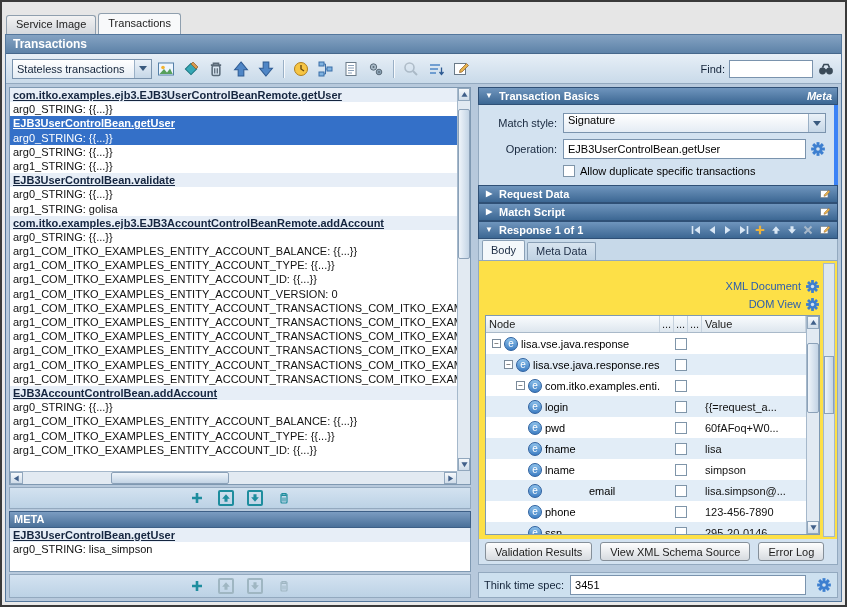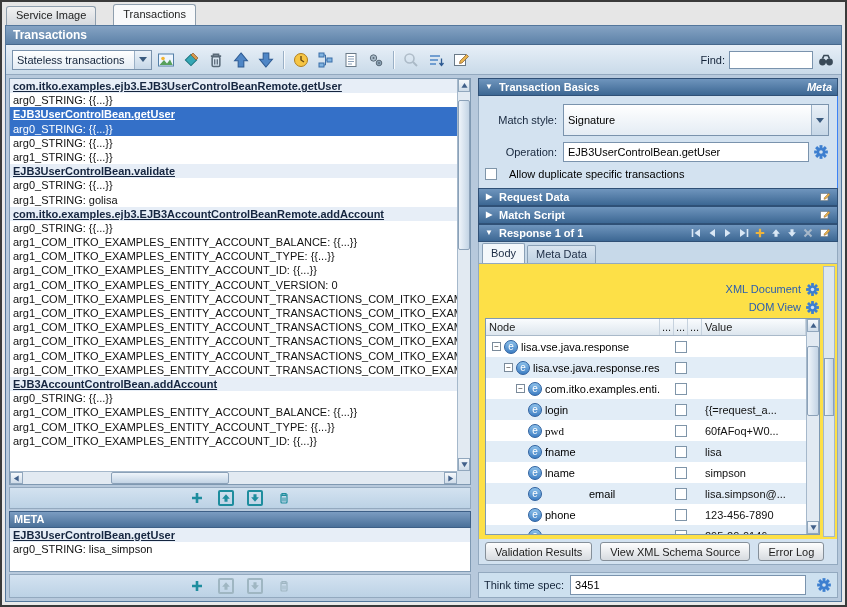--- a/index.html
+++ b/index.html
@@ -1,20 +1,20 @@
 <!DOCTYPE html>
 <html><head>
 <meta charset="utf-8">
 <style>
   *{box-sizing:border-box;margin:0;padding:0}
   html,body{width:847px;height:607px}
   body{font-family:"Liberation Sans",sans-serif;font-size:11px;background:#e9e9e9;overflow:hidden;position:relative}
   .window{position:absolute;inset:0;border:2px solid #3a3a3a;background:#e9e9e9;display:flex;flex-direction:column}
   
-  .tabbar{height:23px;background:#e6e6e6;display:flex;align-items:flex-end;gap:17px;padding:2px 0 0 4px}
+  .tabbar{height:32px;background:#e6e6e6;display:flex;align-items:flex-end;gap:2px;padding:2px 0 0 4px}
   .tab{height:19px;line-height:17px;padding:0 9px;border:1px solid #8f9fae;border-bottom:none;background:linear-gradient(#f2f2f2,#d5d9de);border-radius:3px 3px 0 0;color:#222;cursor:pointer}
   .tab.active{background:#f8f9fa;height:21px;line-height:19px}
   .frame{flex:1;margin:0 3px 3px 3px;border:1px solid #54779c;display:flex;flex-direction:column;background:#b7c9dc;min-height:0}
   .titlebar{height:19px;background:linear-gradient(#85a3c3,#5d82a8);color:#fff;font-weight:bold;font-size:12px;line-height:18px;padding-left:7px;border-bottom:1px solid #46688c;flex:none}
   
   .toolbar{height:30px;background:linear-gradient(#e7eff7,#c9dae9);display:flex;align-items:center;gap:3px;padding:0 6px;border-bottom:1px solid #93a9bf;flex:none}
   .combo{width:140px;height:20px;border:1px solid #7a93ad;background:linear-gradient(#ffffff,#e4ecf4);display:flex;align-items:center;cursor:pointer}
   .combo .txt{flex:1;padding-left:4px;white-space:nowrap;overflow:hidden;color:#14243a}
   .combo .arrowbox{width:17px;height:100%;border-left:1px solid #9ab0c6;background:linear-gradient(#eaf1f8,#c6d7e7);display:flex;align-items:center;justify-content:center}
   .caret{width:0;height:0;border-left:4px solid transparent;border-right:4px solid transparent;border-top:5px solid #3a5a7e}
@@ -59,27 +59,27 @@
   .meta-list{height:44px;background:#fff;border:1px solid #7f99b2;border-top:none;overflow:hidden;flex:none}
   
   .sec-hdr{height:18px;background:linear-gradient(#6f95bd,#3c6793);border:1px solid #2f5076;color:#fff;font-weight:bold;display:flex;align-items:center;gap:5px;padding:0 5px;flex:none;cursor:pointer}
   .tri{font-size:8px;line-height:1;width:10px;text-align:center}
   .corner-meta{margin-left:auto;font-style:italic;font-weight:bold}
   .hdr-right{margin-left:auto;display:flex;align-items:center;gap:4px}
   .nav-btn{width:12px;height:12px;padding:0;border:none;background:transparent;color:#d9e7f5;cursor:pointer}
   .nav-btn.amber{color:#ecb33c}
   .nav-btn.muted{color:#a7b8ca}
   .edit-frame{width:14px;height:14px;padding:1px;border:none;background:transparent;cursor:pointer}
-  .basics{background:#d3e2f0;border-left:1px solid #93a9bf;border-right:1px solid #3b82f6;padding:8px 8px 8px 6px;flex:none}
+  .basics{background:#d3e2f0;border-left:1px solid #93a9bf;border-right:4px solid #3b82f6;padding:8px 8px 8px 6px;flex:none}
   .frow{display:flex;align-items:center;margin-bottom:6px}
   .flabel{width:72px;text-align:right;margin-right:6px;color:#16263c;flex:none}
-  .fcombo{flex:1;height:32px;border:1px solid #7a93ad;background:linear-gradient(#ffffff,#e4ecf4);display:flex;align-items:center;cursor:pointer}
+  .fcombo{flex:1;height:20px;border:1px solid #7a93ad;background:linear-gradient(#ffffff,#e4ecf4);display:flex;align-items:flex-start;cursor:pointer}
   .finput{flex:1;height:20px;border:1px solid #7a93ad;padding:0 4px;font:11px "Liberation Sans",sans-serif;min-width:0}
   .gear-btn{width:16px;height:16px;margin-left:4px;padding:0;border:none;background:transparent;cursor:pointer;flex:none}
-  .chk-row{display:flex;align-items:center;gap:12px;margin-bottom:0}
+  .chk-row{margin-left:78px;display:flex;align-items:center;gap:5px;margin-bottom:0}
   .checkbox{width:12px;height:12px;background:#fff;border:1px solid #7f95a9;display:inline-block;flex:none;cursor:pointer}
   
   .resp-tabs{height:21px;background:#c7d9e9;display:flex;align-items:flex-end;padding-left:3px;gap:2px;border-left:1px solid #93a9bf;border-right:1px solid #93a9bf;flex:none}
   .rtab{height:18px;line-height:16px;padding:0 8px;border:1px solid #8aa0b6;border-bottom:none;background:linear-gradient(#d8e4ef,#bfd2e3);border-radius:2px 2px 0 0;color:#1c2c44;cursor:pointer}
   .rtab.active{background:#f4f8fb;height:20px;line-height:18px}
   .resp-body{flex:1;background:#fde047;border-left:1px solid #93a9bf;border-right:1px solid #93a9bf;border-top:1px solid #93a9bf;padding:16px 17px 4px 6px;display:flex;flex-direction:column;position:relative;min-height:0}
   .outer-scroll{position:absolute;top:2px;right:2px;bottom:2px;width:12px;background:#dde7f0;border:1px solid #a5b8cb}
   .outer-thumb{position:absolute;left:0;right:0;top:34%;height:58px;background:linear-gradient(90deg,#eef4fa,#c3d4e5);border:1px solid #8ba1b8;cursor:grab}
   .link-row{align-self:flex-end;display:flex;align-items:center;gap:4px;height:18px;color:#2a5db0;cursor:pointer}
   .dom-table{flex:1;margin-top:2px;border:1px solid #7f99b2;background:#fff;position:relative;display:flex;flex-direction:column;min-height:0}
@@ -546,21 +546,21 @@
                   </div>
                   <div class="ccell" data-name="checkbox-cell">
                     <span class="checkbox" data-name="row-checkbox"></span>
                   </div>
                   <div class="vcell" data-name="value-cell">{{=request_a...</div>
                 </div>
                 <div class="trow" data-name="table-row">
                   <div class="ncell" data-name="node-cell">
                     <span style="width: 36px; flex: 0 0 auto;"></span>
                     <span class="eicon" data-name="element-icon">e</span>
-                    <span data-name="node-label" style="overflow: hidden; font-family: Liberation Serif, serif;">pwd</span>
+                    <span data-name="node-label" style="overflow: hidden;">pwd</span>
                   </div>
                   <div class="ccell" data-name="checkbox-cell">
                     <span class="checkbox" data-name="row-checkbox"></span>
                   </div>
                   <div class="vcell" data-name="value-cell">60fAFoq+W0...</div>
                 </div>
                 <div class="trow alt" data-name="table-row">
                   <div class="ncell" data-name="node-cell">
                     <span style="width: 36px; flex: 0 0 auto;"></span>
                     <span class="eicon" data-name="element-icon">e</span>

